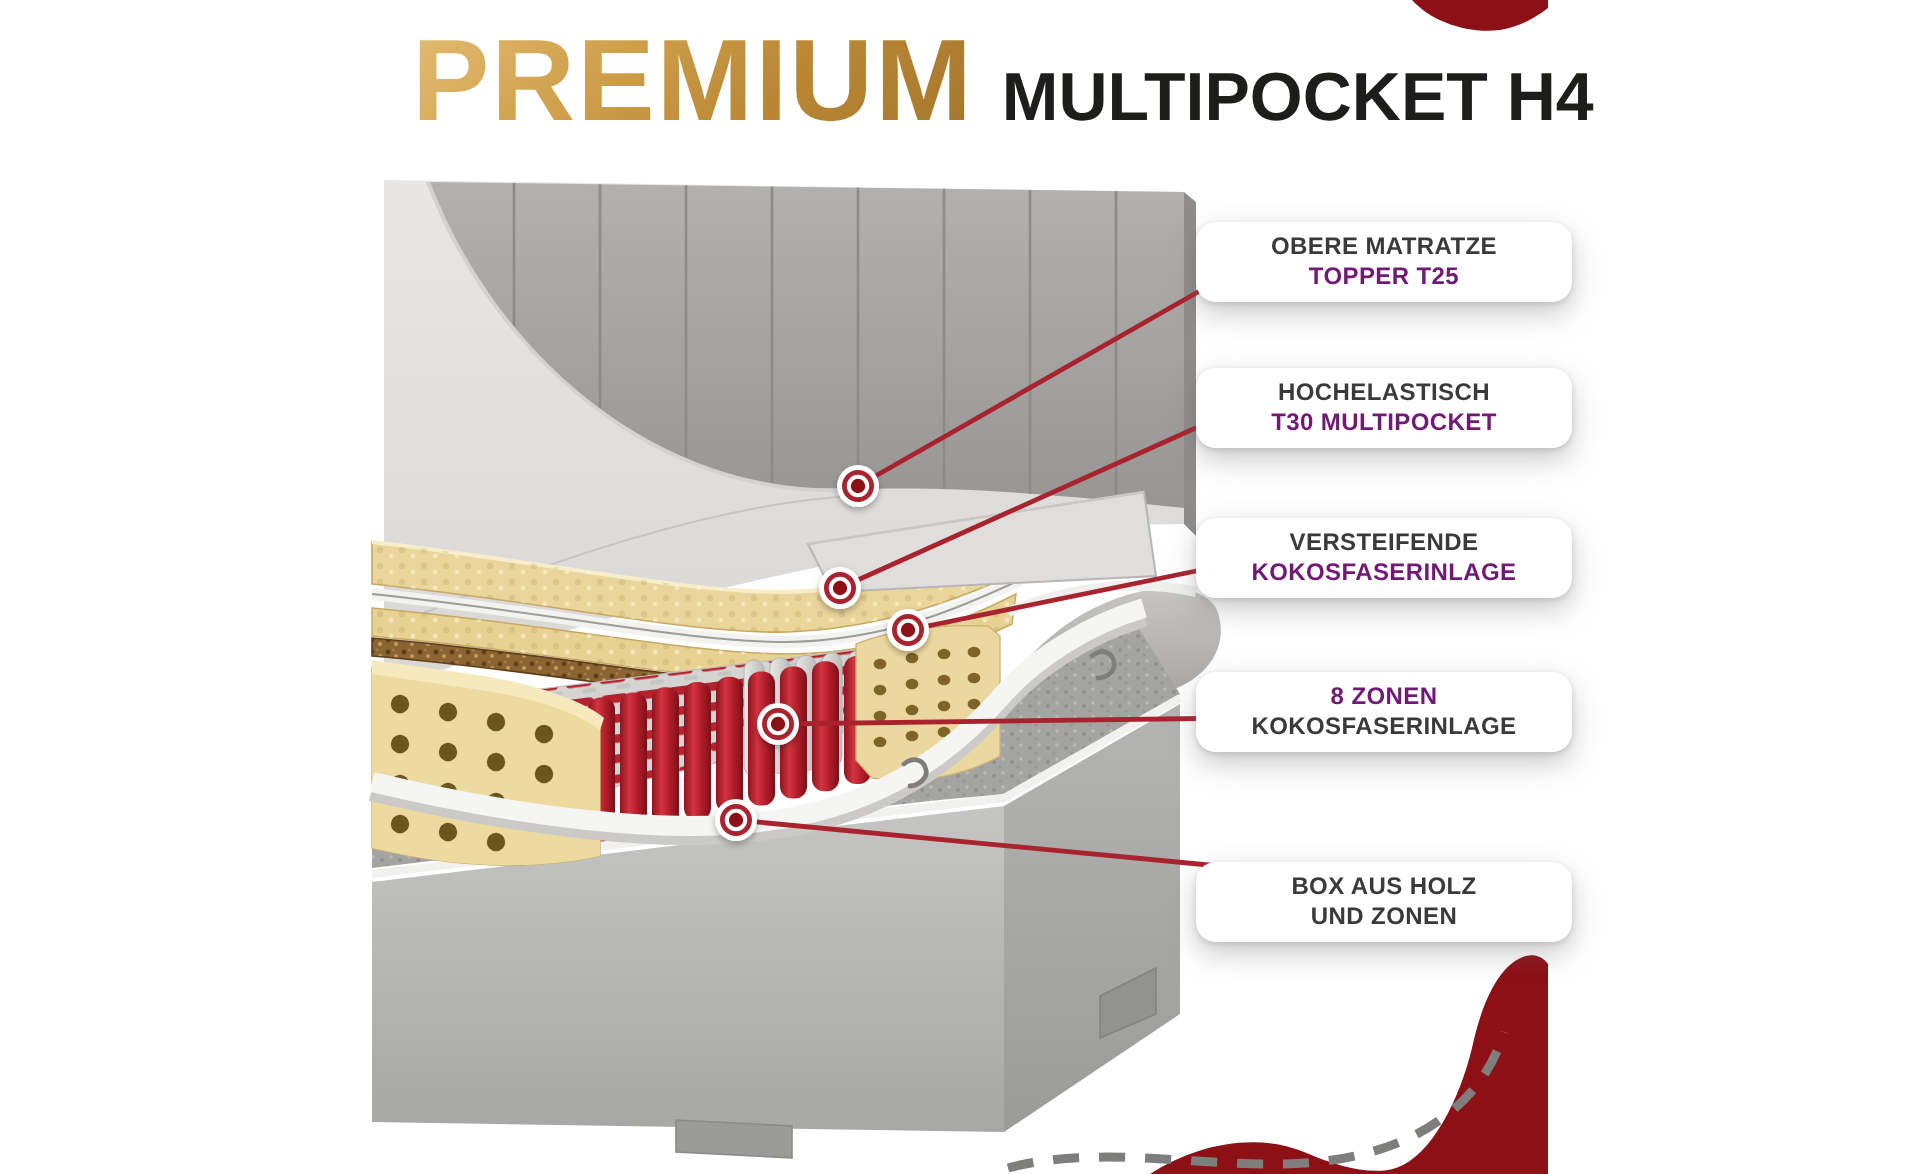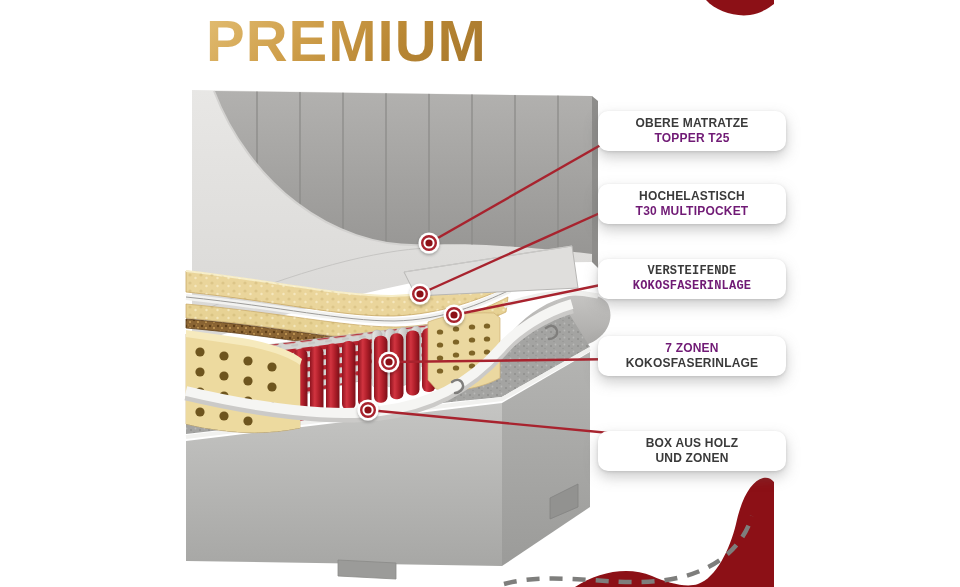--- a/index.html
+++ b/index.html
@@ -24,21 +24,21 @@
   
   .callout{
     position:absolute;left:598px;width:188px;min-height:40px;
     background:#ffffff;border-radius:10px;
     box-shadow:0 6px 14px rgba(110,110,110,.35),0 1px 3px rgba(120,120,120,.25);
     display:flex;flex-direction:column;justify-content:center;align-items:center;
     padding:5px 6px;box-sizing:border-box;text-align:center;z-index:5;
   }
   .callout .ln{font-size:12px;font-weight:700;line-height:15px;color:#3a3a3a;letter-spacing:.2px;}
   .callout .ln.gold{color:#701a75;}
-  .cb1{top:111px;} .cb2{top:184px;} .cb3{top:259px;font-family:Liberation Mono, monospace;} .cb4{top:336px;} .cb5{top:391px;margin-top:40px;}
+  .cb1{top:111px;} .cb2{top:184px;} .cb3{top:259px;} .cb4{top:336px;} .cb5{top:391px;margin-top:40px;}
 </style>
 </head>
 <body>
 
 <div class="stage">
 
   <svg width="960" height="587" viewBox="0 0 960 587">
     <defs>
       <linearGradient id="hbGrad" x1="0" y1="0" x2="0" y2="1">
         <stop offset="0" stop-color="#b2b1af"></stop>
@@ -266,36 +266,37 @@
       <g>
         <circle cx="368" cy="410" r="10.5" fill="#ffffff" filter="url(#softSh)"></circle>
         <circle cx="368" cy="410" r="6.8" fill="#ffffff" stroke="#A8232E" stroke-width="2.4"></circle>
         <circle cx="368" cy="410" r="3.6" fill="#8C1016"></circle>
       </g>
     </g>
   </svg>
 
   <div class="title">
     <span class="brand">PREMIUM</span>
+    <span class="model">MULTIPOCKET H4</span>
   </div>
 
   <div class="callout cb1">
     <span class="ln">OBERE MATRATZE</span>
     <span class="ln gold">TOPPER T25</span>
   </div>
   <div class="callout cb2">
     <span class="ln">HOCHELASTISCH</span>
     <span class="ln gold">T30 MULTIPOCKET</span>
   </div>
   <div class="callout cb3">
     <span class="ln">VERSTEIFENDE</span>
     <span class="ln gold">KOKOSFASERINLAGE</span>
   </div>
   <div class="callout cb4">
-    <span class="ln gold">7 ZONEN</span>
+    <span class="ln gold">8 ZONEN</span>
     <span class="ln">KOKOSFASERINLAGE</span>
   </div>
   <div class="callout cb5">
     <span class="ln">BOX AUS HOLZ</span>
     <span class="ln">UND ZONEN</span>
   </div>
 
 </div>
 
 </body></html>

